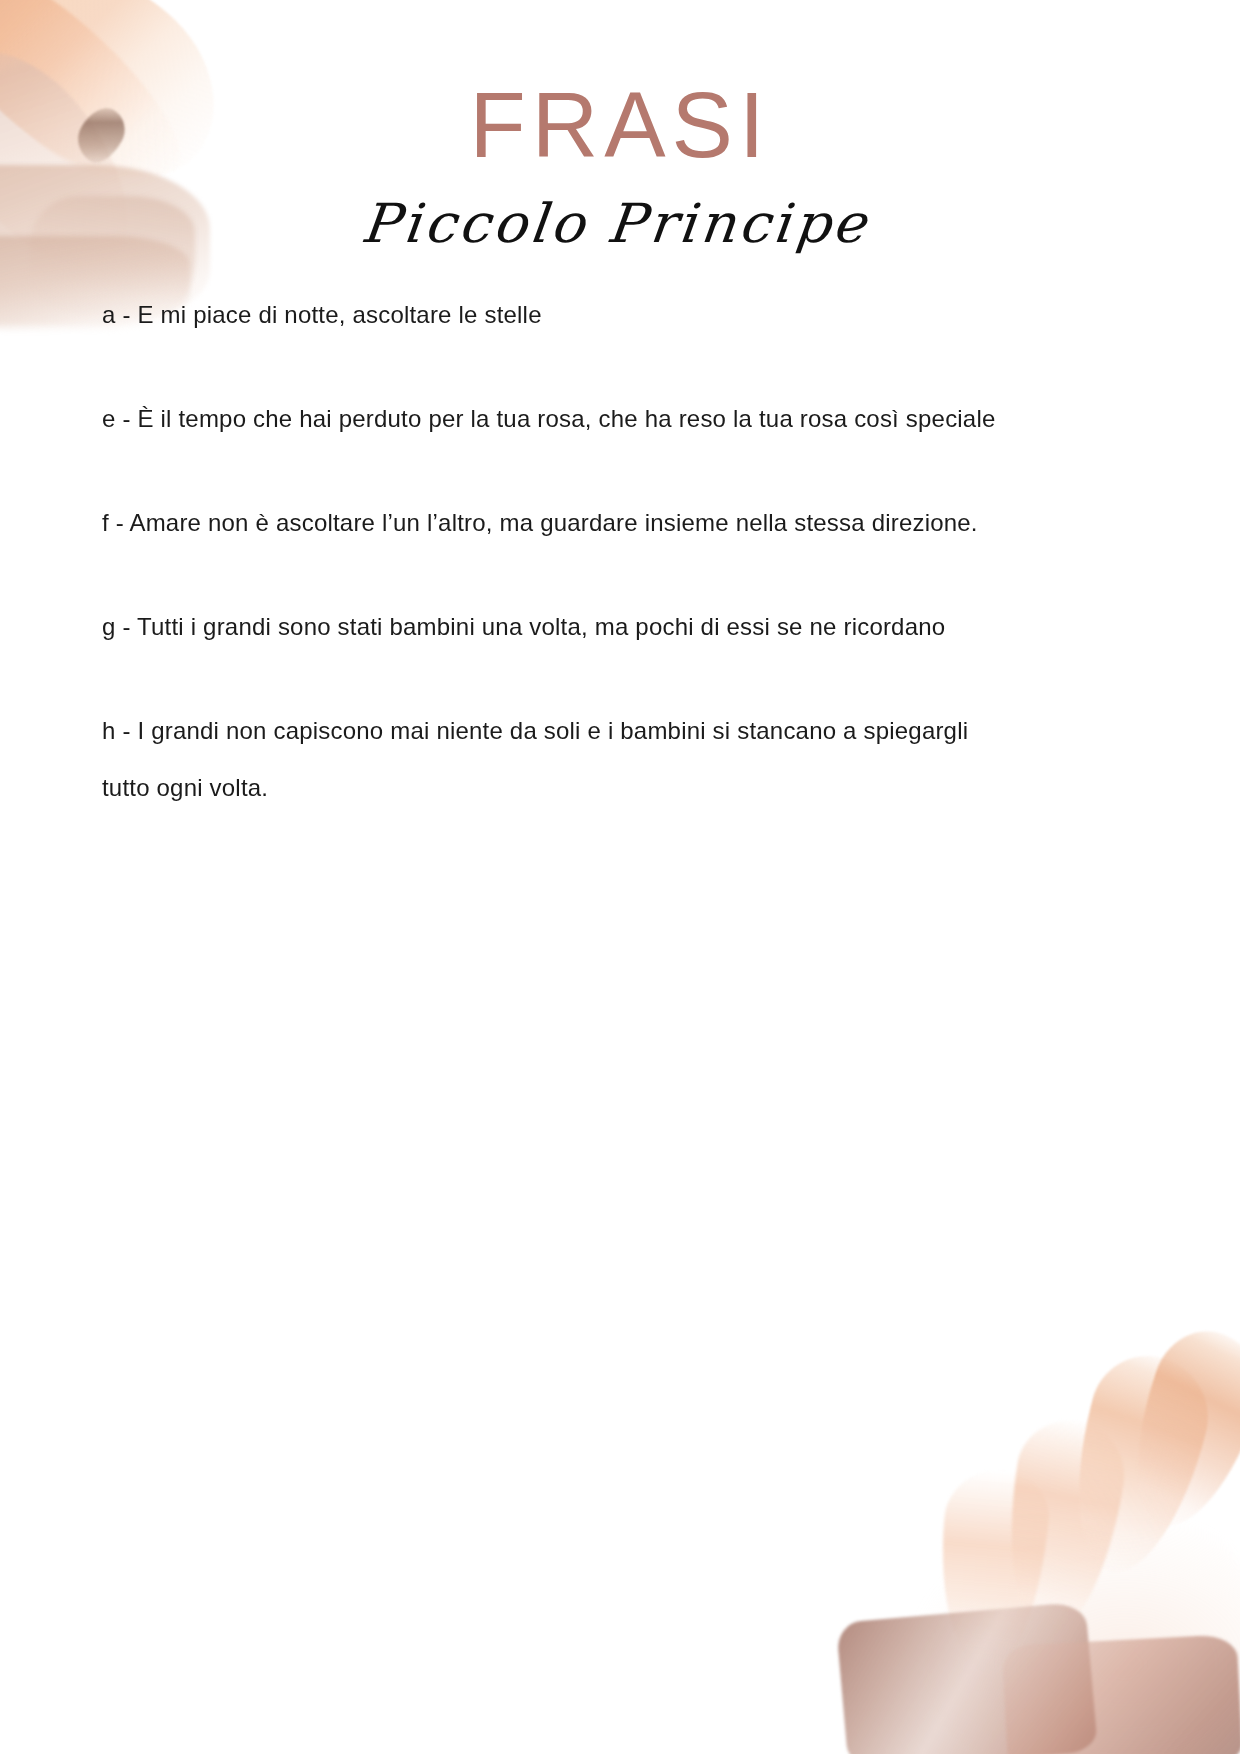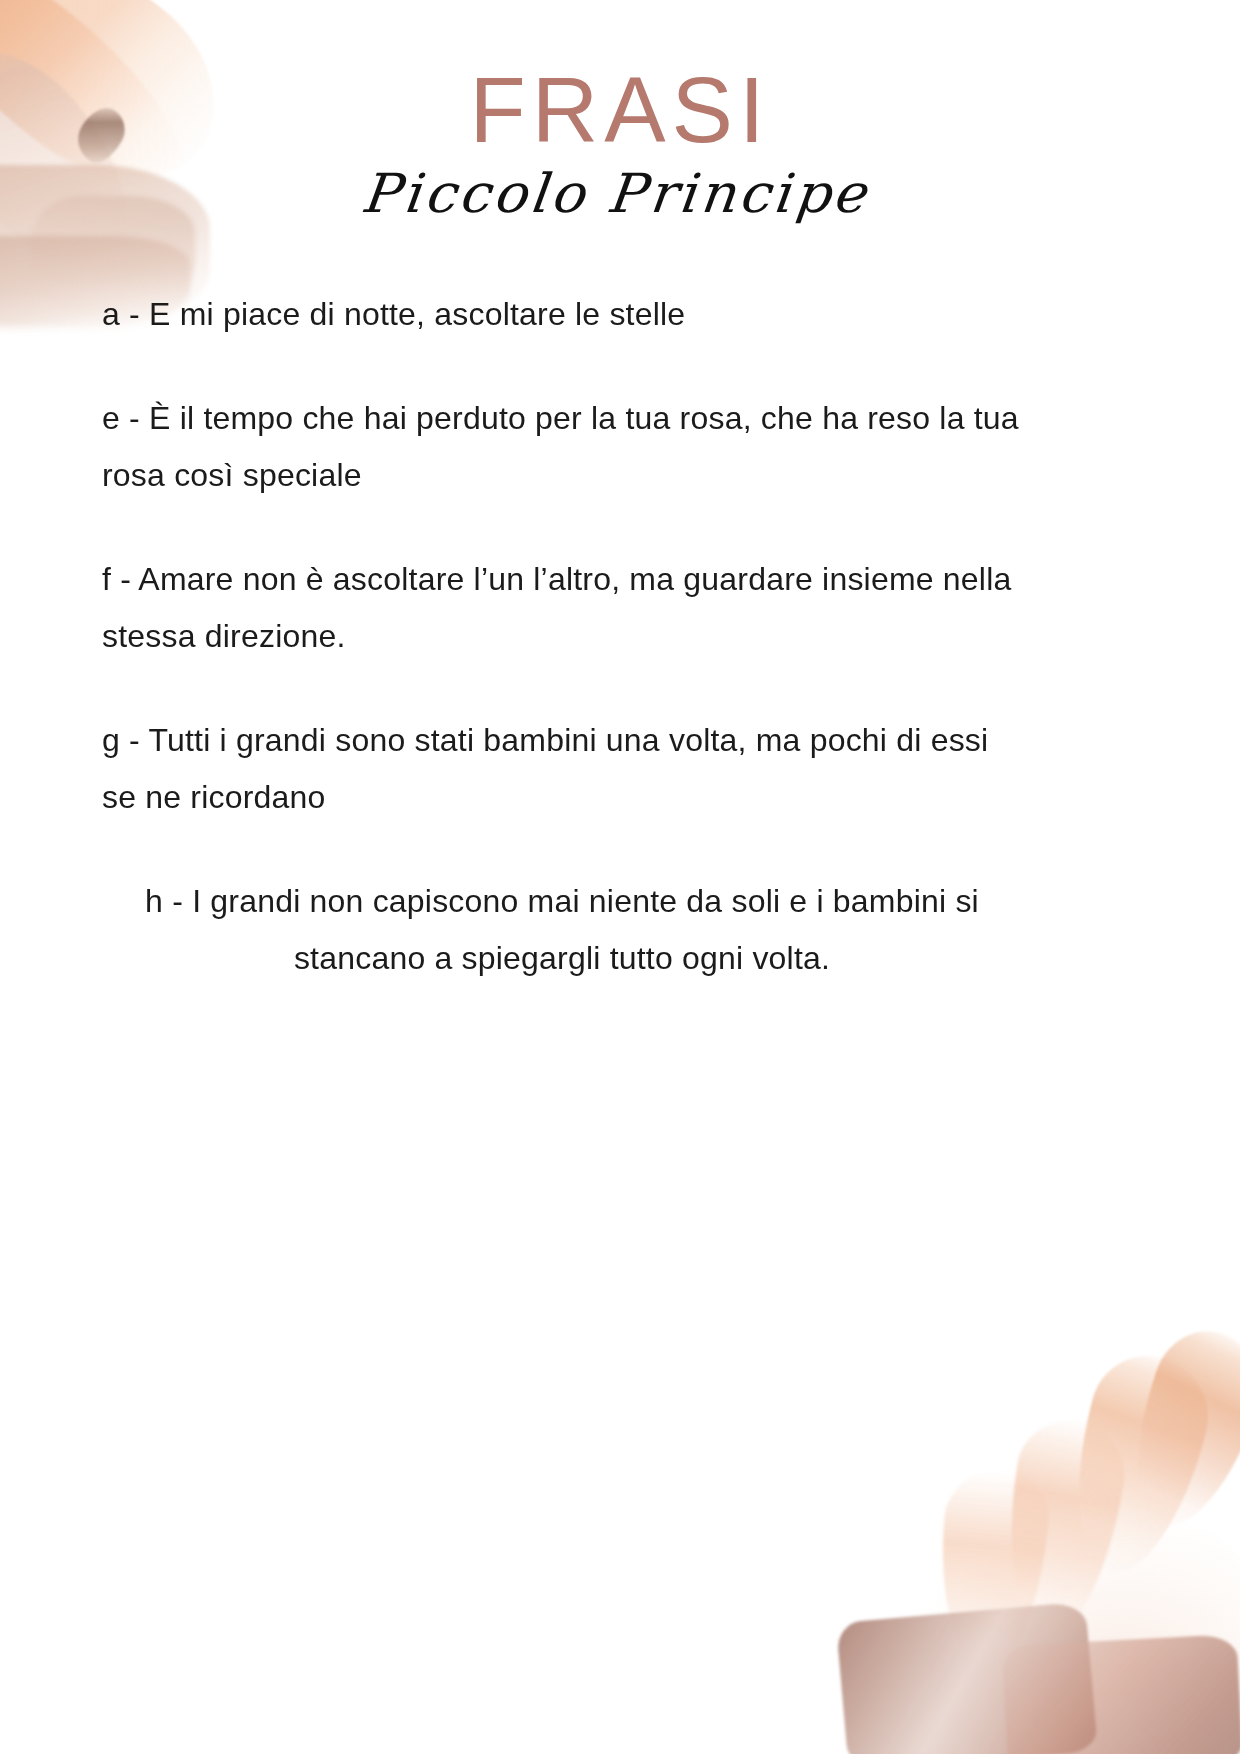--- a/index.html
+++ b/index.html
@@ -263,21 +263,21 @@
   
   .header {
     position: absolute;
     left: 0;
     top: 0;
     width: 1240px;
     text-align: center;
     z-index: 5;
   }
   .title {
-    margin: 0;
+    margin: 15px;
     padding-top: 64px;
     font-family: "Liberation Sans", sans-serif;
     font-size: 92px;
     font-weight: 300;
     letter-spacing: 6px;
     line-height: 1;
     color: #b5796e;
   }
   .subtitle {
     margin: 0;
@@ -295,30 +295,29 @@
   
   .quotes {
     position: absolute;
     left: 102px;
     top: 286px;
     width: 920px;
     z-index: 4;
   }
   .quote {
     font-family: "Liberation Sans", sans-serif;
-    font-size: 32px;
+    font-size: 24px;
     font-weight: 400;
     line-height: 57px;
     letter-spacing: 0.2px;
     color: #1b1b1b;
     margin: 0 0 47px 0;
   }
   .quote:last-child {
     margin-bottom: 0;
-    text-align: center;
   }
 </style>
 </head>
 <body>
 
 <div class="page">
 
   <div class="decor-layer">
     <div class="wc tl-stroke-a"></div>
     <div class="wc tl-stroke-b"></div>

